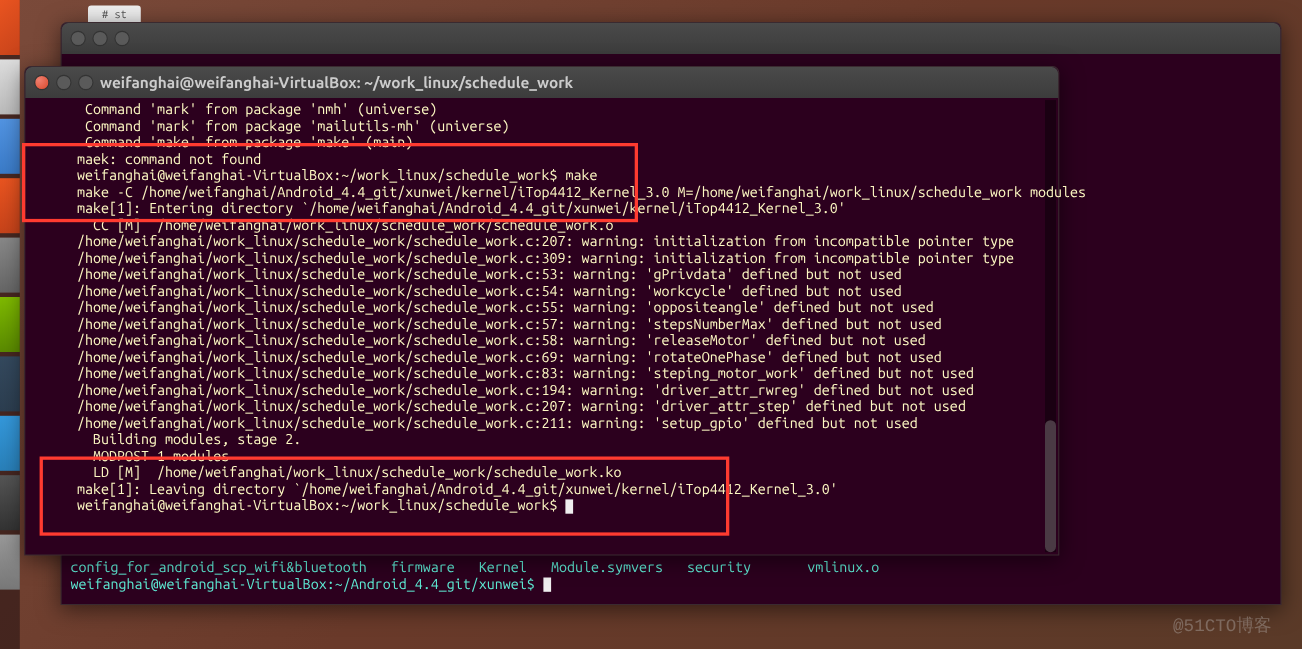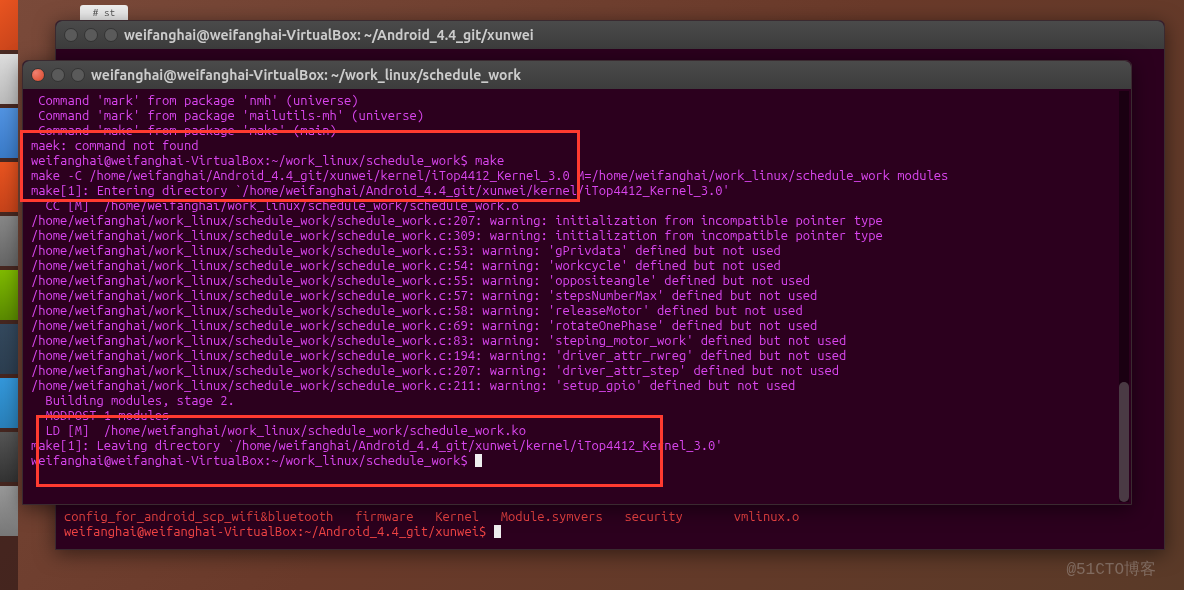--- a/index.html
+++ b/index.html
@@ -58,21 +58,21 @@
   }
   .win-back {
     top: 20px;
     left: 55px;
     width: 1110px;
     height: 530px;
   }
   .win-front {
     top: 60px;
     left: 22px;
-    width: 1110px;
+    width: 941px;
     height: 445px;
   }
   .titlebar {
     height: 28px;
     background: linear-gradient(#4a4a4a, #3c3c3c);
     border-radius: 6px 6px 0 0;
     display: flex;
     align-items: center;
     padding: 0 8px;
     gap: 6px;
@@ -86,47 +86,48 @@
     height: 14px;
     border-radius: 50%;
     display: inline-block;
     background: #555;
     border: 1px solid #333;
   }
   .win-btn.close { background: radial-gradient(circle at 30% 30%, #f08070, #d9482b); }
   .win-btn.inact { background: #5a5a5a; }
   .term-body {
     padding: 4px 8px;
-    color: #d946ef;
+    color: #fef9c3;
     font-size: 13px;
     line-height: 15px;
     white-space: pre;
     font-family: "Ubuntu Mono", "DejaVu Sans Mono", monospace;
     position: relative;
+    margin-left: 39px;
   }
   .cursor {
     display: inline-block;
     width: 7px;
     height: 13px;
     background: #eee;
     vertical-align: text-bottom;
   }
   .hl-box {
     position: absolute;
     border: 3px solid #ff3b30;
     pointer-events: none;
   }
   .hl1 { top: 130px; left: 20px; width: 560px; height: 72px; }
   .hl2 { top: 415px; left: 36px; width: 627px; height: 72px; }
   .back-content {
     position: absolute;
     bottom: 10px;
     left: 8px;
     right: 8px;
-    color: #ef4444;
+    color: #5eead4;
     font-size: 13px;
     line-height: 15px;
     white-space: pre;
     font-family: "Ubuntu Mono","DejaVu Sans Mono",monospace;
   }
   .watermark {
     position: absolute;
     right: 28px;
     bottom: 10px;
     color: rgba(200,200,200,0.35);
@@ -152,21 +153,20 @@
   <div class="launcher-item li10"></div>
 </div>
 
 <div class="desktop-icon"># st</div>
 
 <div class="window win-back">
   <div class="titlebar">
     <span class="win-btn inact"></span>
     <span class="win-btn inact"></span>
     <span class="win-btn inact"></span>
-    <span>weifanghai@weifanghai-VirtualBox: ~/Android_4.4_git/xunwei</span>
   </div>
   <div class="back-content"><span>config_for_android_scp_wifi&amp;bluetooth   firmware   Kernel   Module.symvers   security       vmlinux.o</span>
 <span>weifanghai@weifanghai-VirtualBox:~/Android_4.4_git/xunwei$ </span><span class="cursor"></span></div>
 </div>
 
 <div class="window win-front">
   <div class="titlebar">
     <span class="win-btn close"></span>
     <span class="win-btn inact"></span>
     <span class="win-btn inact"></span>

